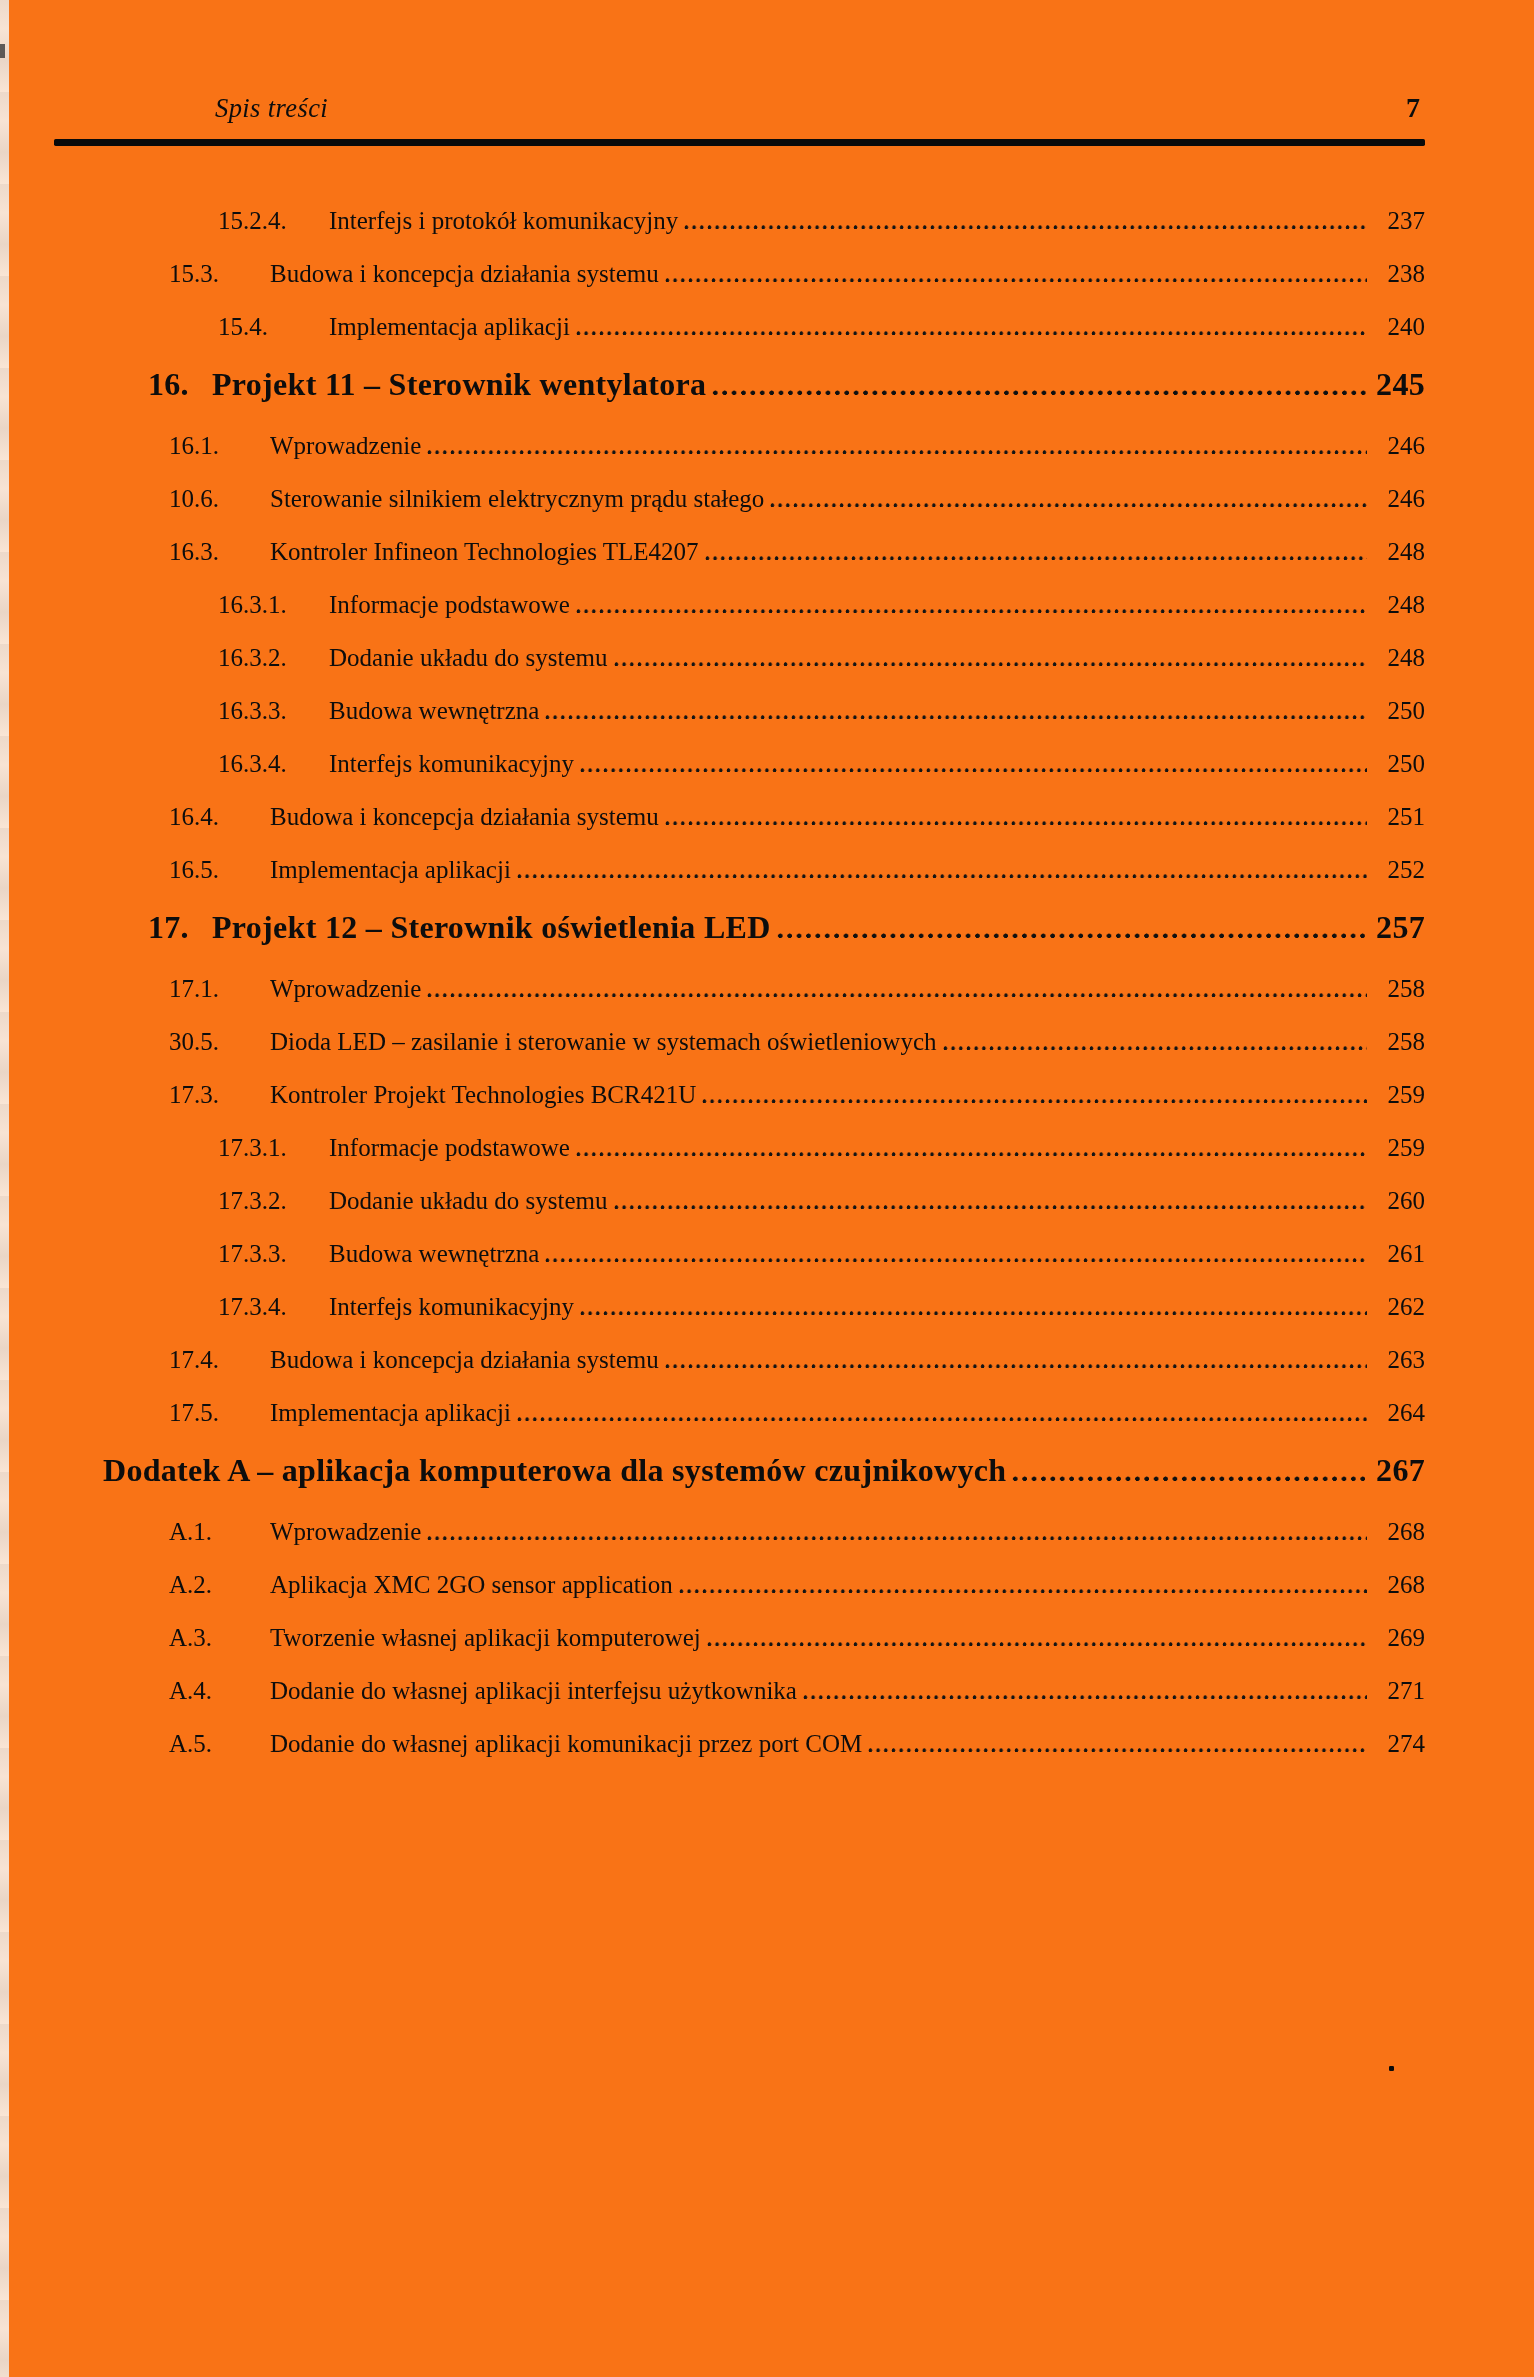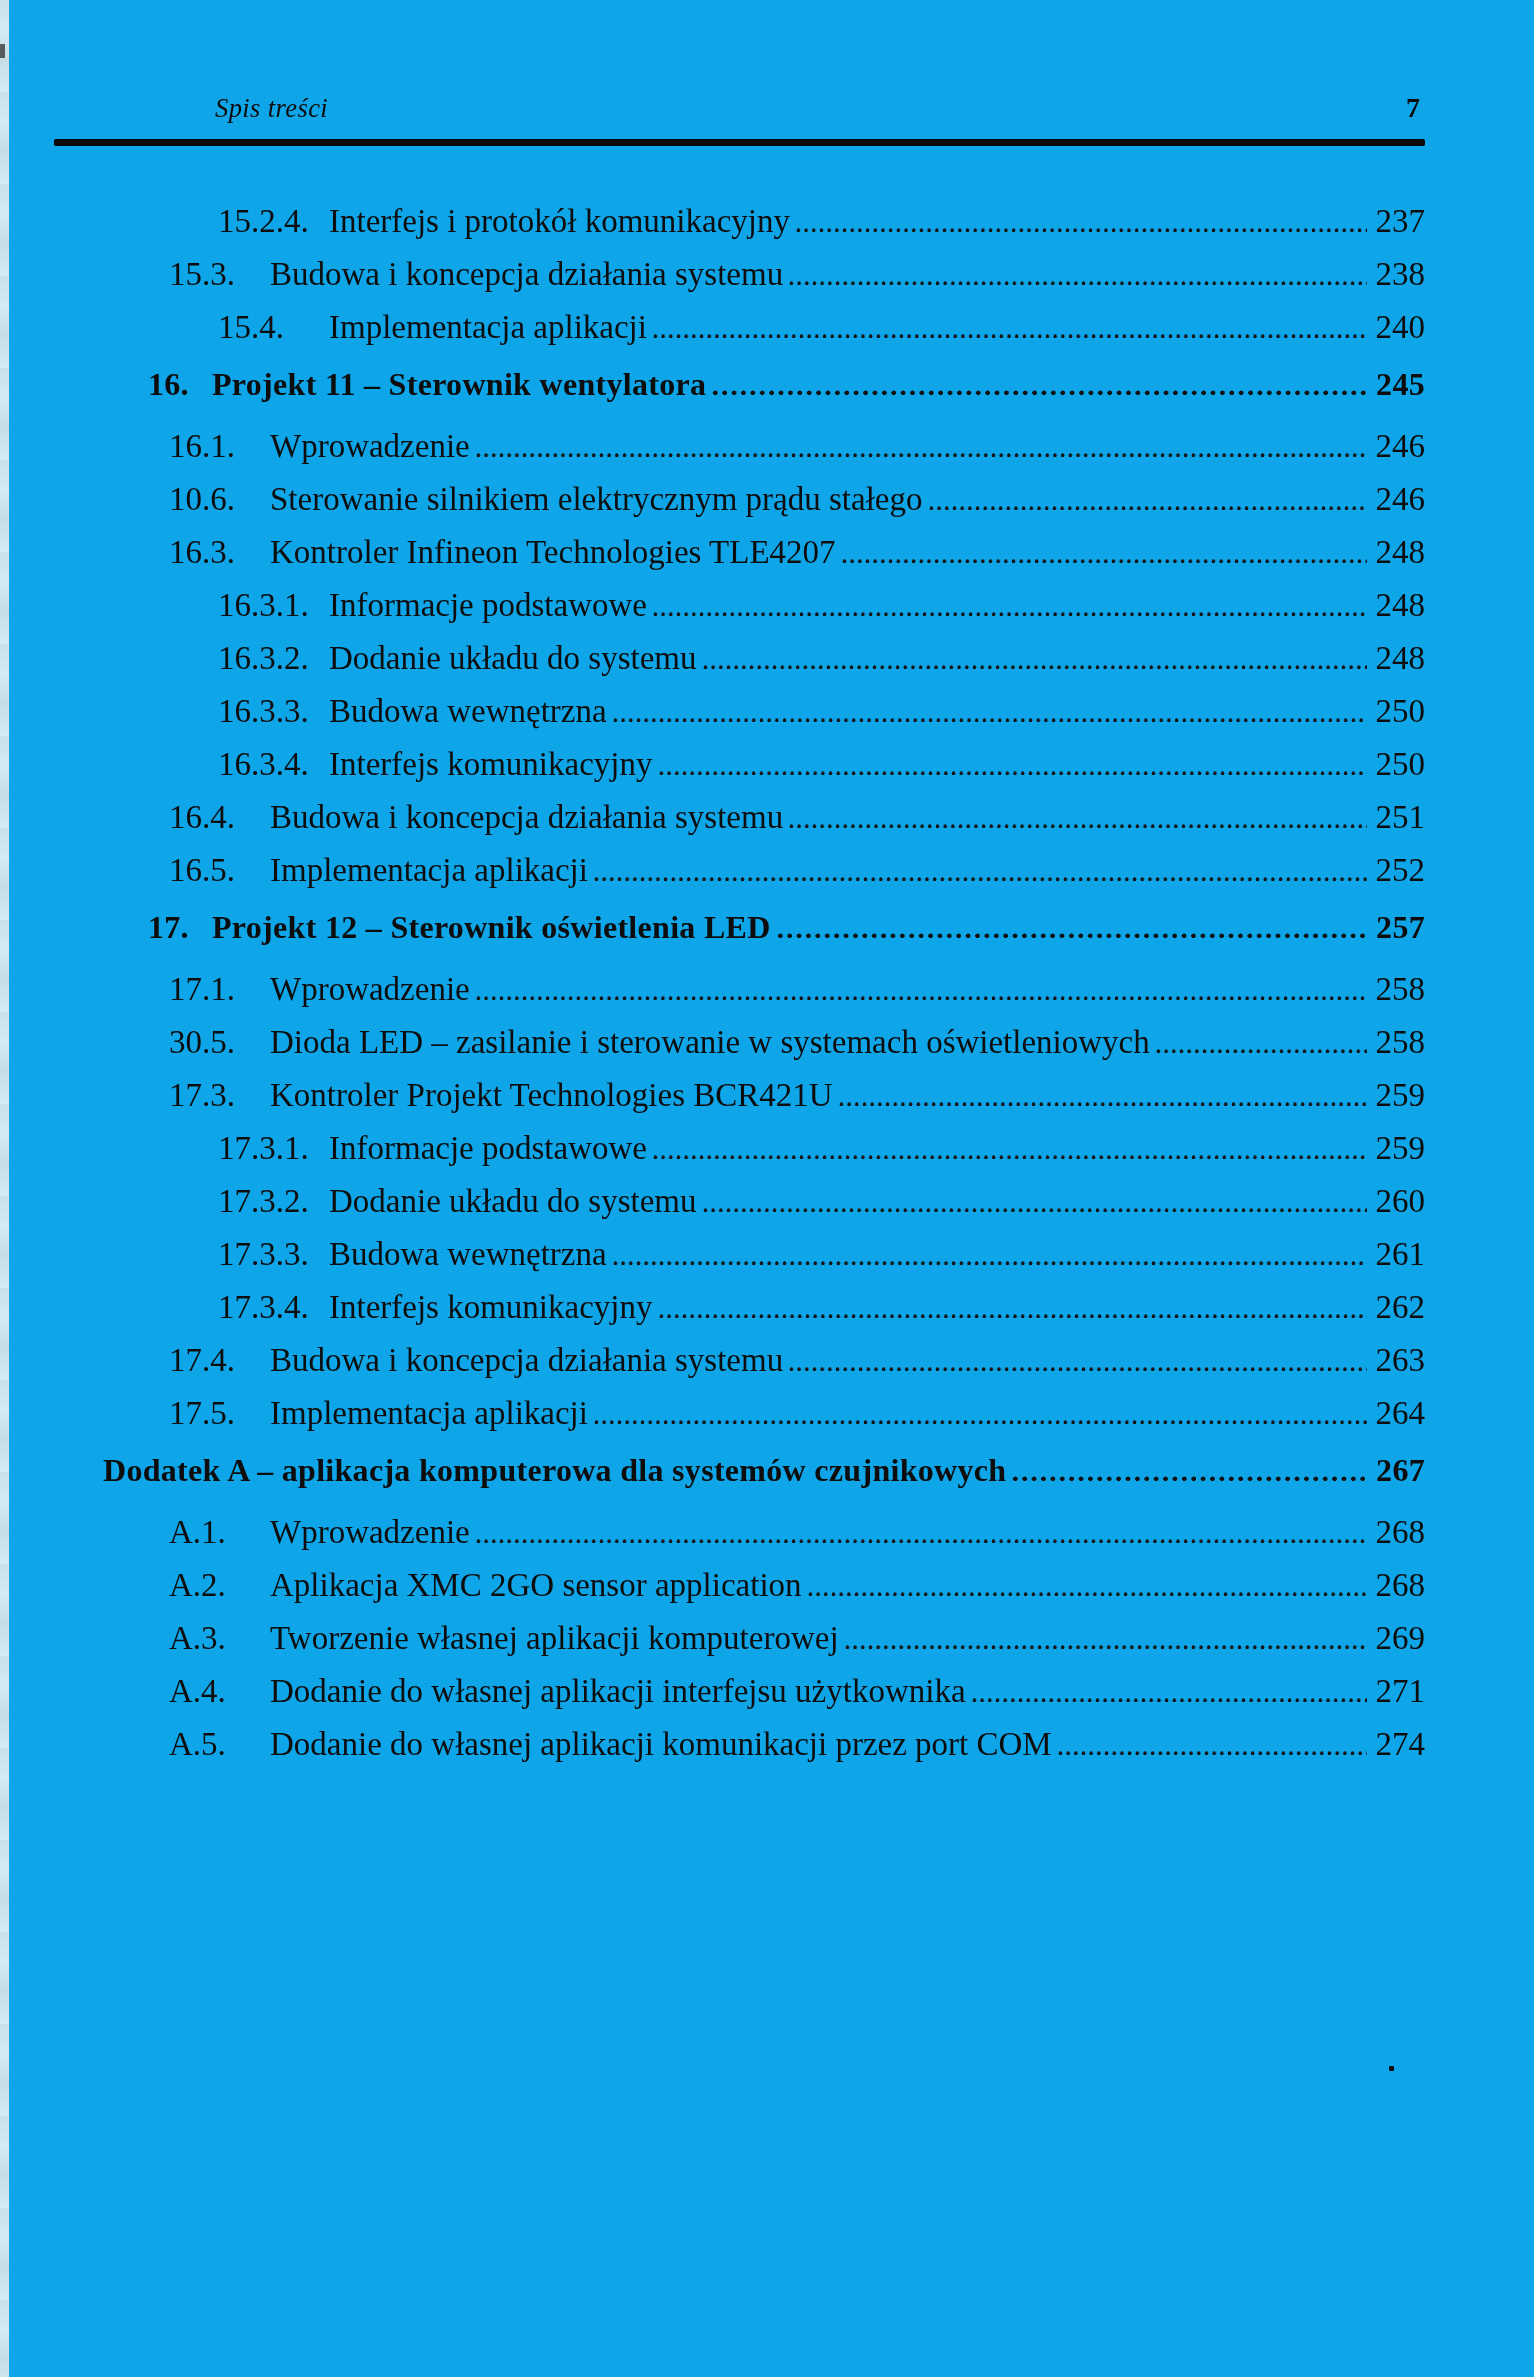--- a/index.html
+++ b/index.html
@@ -8,21 +8,21 @@
     background: #ffffff;
   }
   body {
     width: 1534px;
     height: 2377px;
     position: relative;
     overflow: hidden;
     font-family: "Liberation Serif", "DejaVu Serif", serif;
     color: #0d0d0d;
   }
-  .page { position: absolute; inset: 0; background: #0ea5e9; }
+  .page { position: absolute; inset: 0; background: #f97316; }
 
   
   .scan-edge {
     position: absolute; left: 0; top: 0; bottom: 0; width: 9.4px;
     background: repeating-linear-gradient(
       to bottom,
       #ebebe9 0px, #f7f7f5 29px, #e7e7e5 60px, #f9f9f7 92px
     );
     opacity: .85;
   }
@@ -44,21 +44,21 @@
   .folio { font-weight: bold; font-size: 28px; line-height: 34px; }
   .rule {
     position: absolute; left: 54px; top: 139px; width: 1371px; height: 6.8px;
     background: #0a0a0a; border-radius: 1.7px;
   }
 
   
   .toc { position: absolute; left: 56px; top: 208px; width: 1369px; }
   .row {
     display: flex; align-items: baseline; white-space: nowrap;
-    font-size: 33px; line-height: 26px; margin-bottom: 27px;
+    font-size: 25px; line-height: 26px; margin-bottom: 27px;
   }
   .row .num { flex: 0 0 auto; }
   .row .title { flex: 0 0 auto; }
   .row .leader {
     flex: 1 1 auto; min-width: 34px; height: 6.8px;
     margin: 0 8.5px 0 5.1px;
     background-image: radial-gradient(circle at 3.4px 5.1px, #141414 1.6px, transparent 2.1px);
     background-size: 7.7px 6.8px; background-repeat: repeat-x; background-position: left bottom;
   }
   .row .pg { flex: 0 0 auto; min-width: 50px; text-align: right; }

